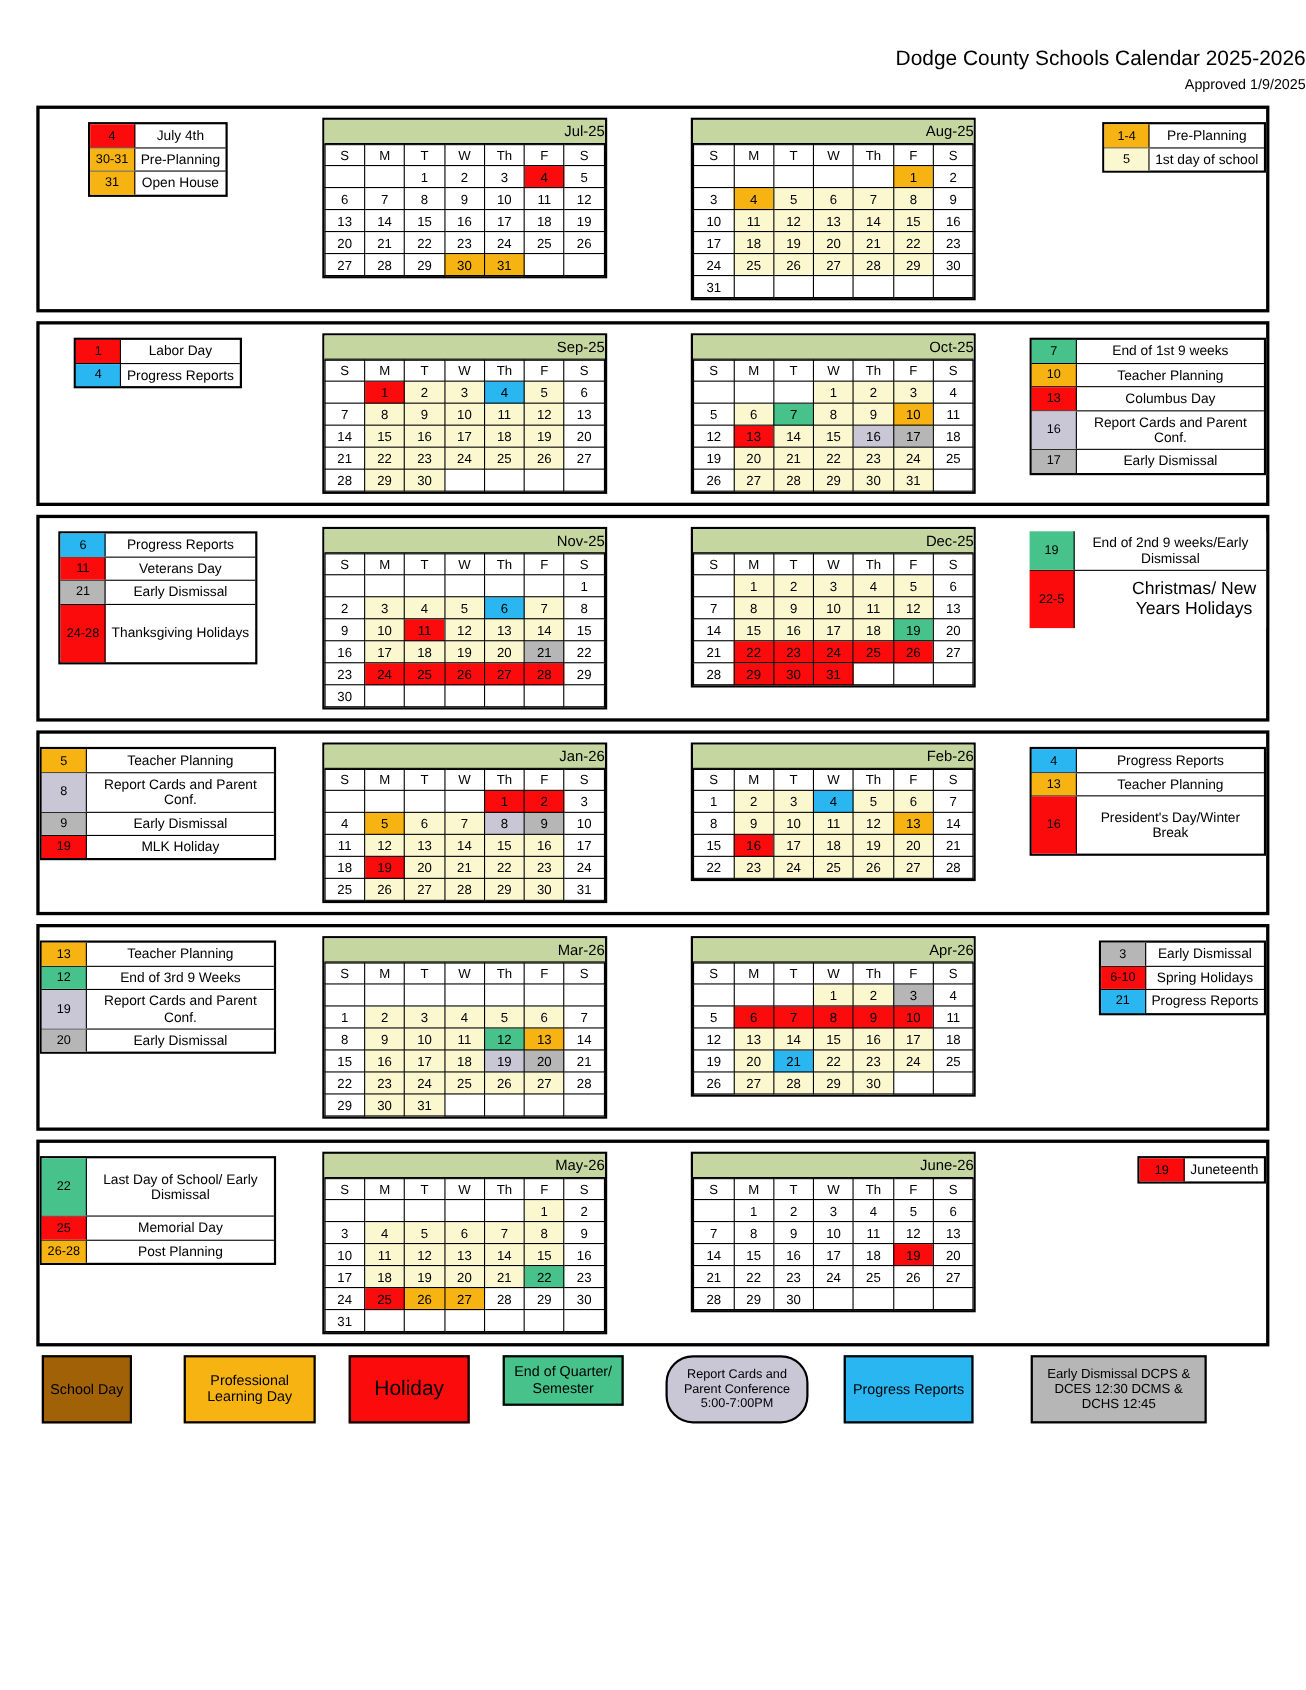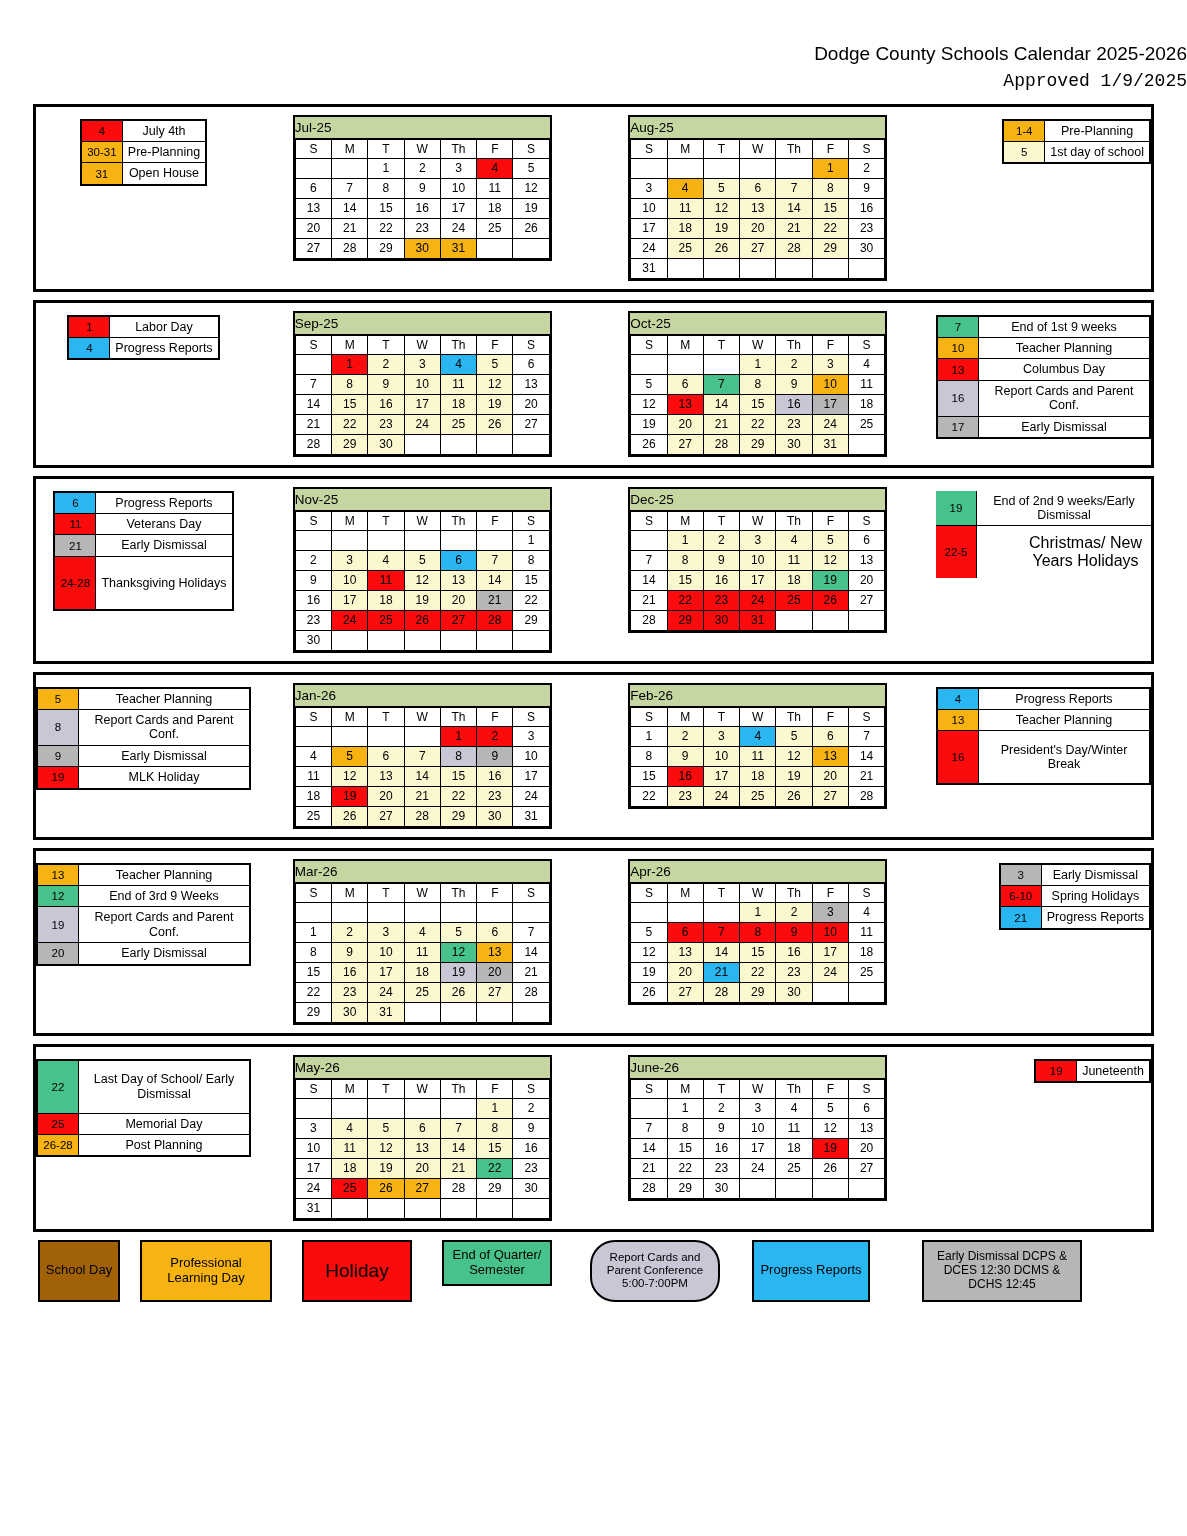--- a/index.html
+++ b/index.html
@@ -1,49 +1,49 @@
 <!DOCTYPE html>
 <html><head>
 <meta charset="utf-8">
 <style>
   html,body{margin:0;padding:0;background:#fff;}
   body{width:1187px;height:1536px;font-family:"Liberation Sans",sans-serif;color:#000;}
   .page{position:relative;width:1187px;height:1536px;}
   .title{text-align:right;font-size:19px;padding-top:40px;line-height:1.45;}
-  .title .l2{font-size:18px;font-family:Liberation Mono, monospace;}
+  .title .l2{font-size:13px;}
   .rows{margin:10px 33px 0 33px;}
   .band{border:3px solid #000;display:flex;align-items:flex-start;margin-bottom:8px;}
   .half{width:50%;display:flex;align-items:flex-start;padding:8px 0;box-sizing:border-box;}
   .half.left{border-right:0;}
   .legend-col{width:215px;flex:0 0 215px;display:flex;justify-content:center;padding-top:4px;}
   .legend-col.right{justify-content:flex-end;padding-left:14px;}
   .legend{border:2px solid #000;background:#fff;}
   .legend.noborder{border:none;}
   .lrow{display:flex;align-items:stretch;border-bottom:1px solid #000;}
   .lrow:last-child{border-bottom:none;}
   .lkey{width:40px;flex:0 0 40px;display:flex;align-items:center;justify-content:center;font-size:11.5px;border-right:1px solid #000;}
   .ltext{flex:1;display:flex;align-items:center;justify-content:center;text-align:center;font-size:12.5px;padding:3px 5px;line-height:1.15;}
   .cal{width:255px;flex:0 0 255px;border:2px solid #000;margin:0 auto;}
   .cal-wrap{flex:1;display:flex;justify-content:center;}
-  .cal-title{background:#c5d6a0;border-bottom:1px solid #000;text-align:left;font-size:13.5px;padding:3px 0;font-weight:400;}
+  .cal-title{background:#c5d6a0;border-bottom:1px solid #000;text-align:right;font-size:13.5px;padding:3px 0;font-weight:400;}
   table.grid{border-collapse:collapse;width:100%;table-layout:fixed;}
   table.grid td,table.grid th{border:1px solid #000;height:19px;text-align:center;font-size:12px;font-weight:400;padding:0;}
   table.grid th{height:18px;}
   .sd{background:#fbf8d0;}
   .pl{background:#f6b312;}
   .hol{background:#fb0b0b;}
   .eoq{background:#46c28a;}
   .rc{background:#c9c6d6;}
   .pr{background:#29b6f1;}
   .ed{background:#b6b6b6;}
   .bigtxt{font-size:16px;padding-left:48px;}
   .footer{display:flex;gap:0;margin:6px 33px 0 33px;align-items:flex-start;}
   .fbox{border:2px solid #000;text-align:center;font-size:13px;line-height:1.15;padding:8px 4px;box-sizing:border-box;display:flex;align-items:center;justify-content:center;}
   .f1{width:82px;height:62px;background:#a16207;margin-left:5px;}
-  .f2{width:132px;height:62px;background:#f6b312;margin-left:20px;}
+  .f2{width:120px;height:62px;background:#f6b312;margin-left:47px;}
   .f3{width:110px;height:62px;background:#fb0b0b;font-size:19px;margin-left:30px;text-align:right;}
   .f4{width:110px;height:46px;background:#46c28a;margin-left:30px;}
   .f5{width:130px;height:62px;background:#c9c6d6;font-size:11.5px;margin-left:38px;border-radius:25px;}
   .f6{width:118px;height:62px;background:#29b6f1;margin-left:32px;}
   .f7{width:160px;height:62px;background:#b6b6b6;font-size:12px;margin-left:52px;}
   .tall{min-height:52px;}
 </style>
 </head>
 <body>
 

